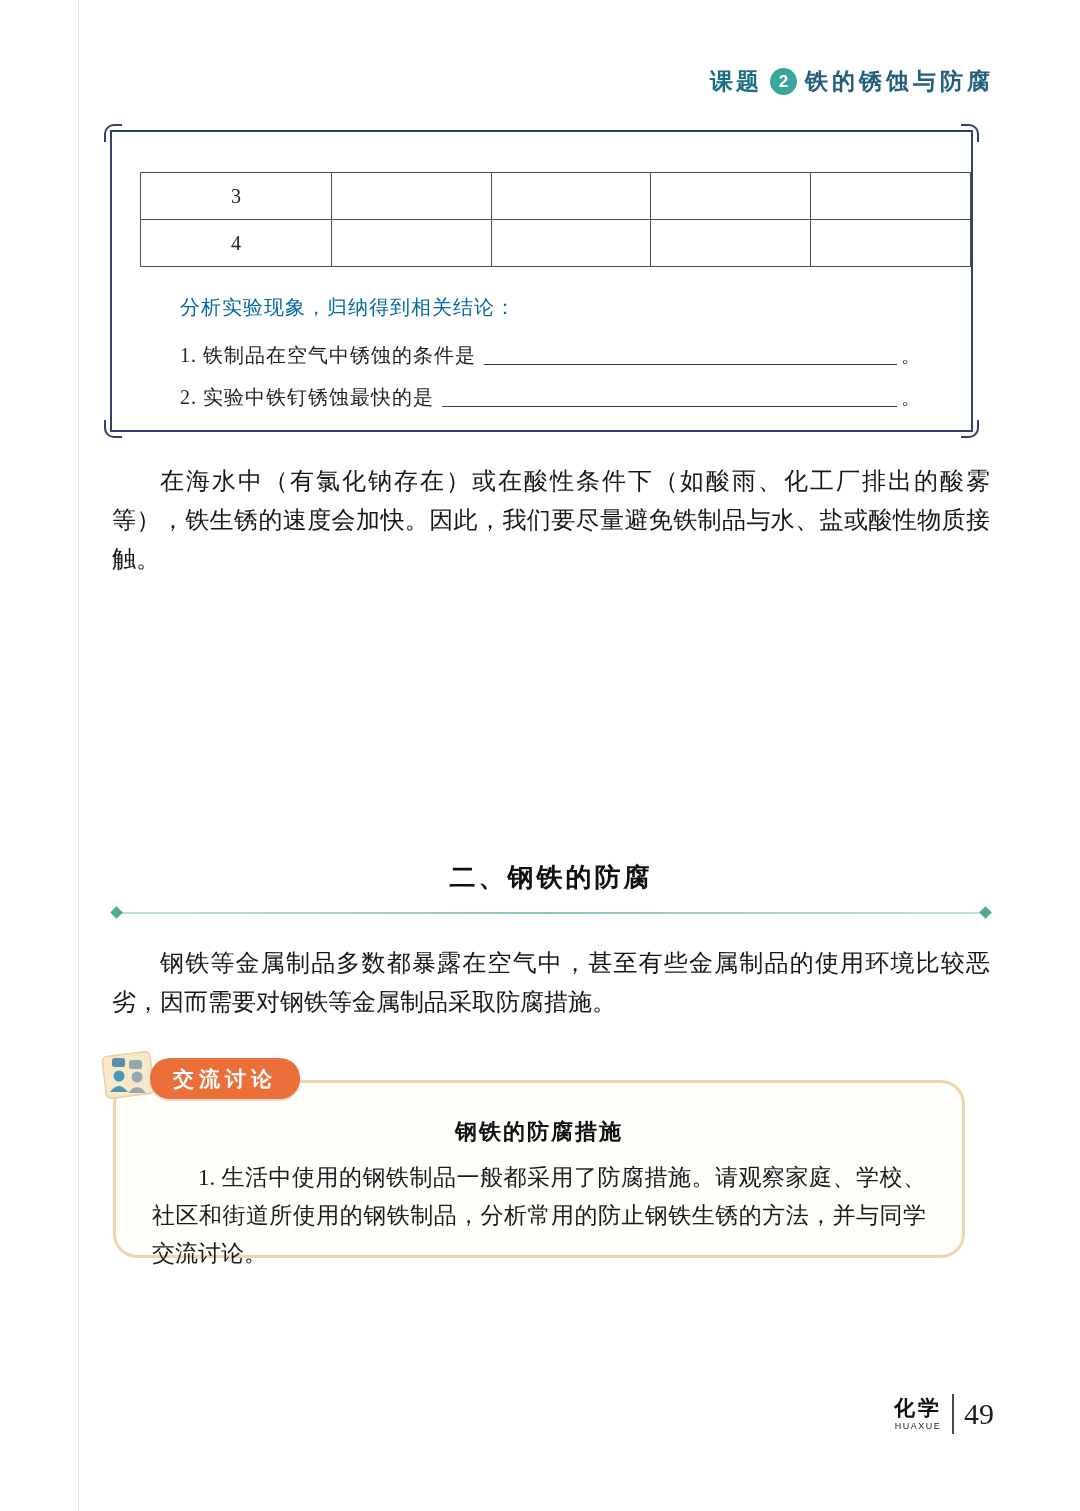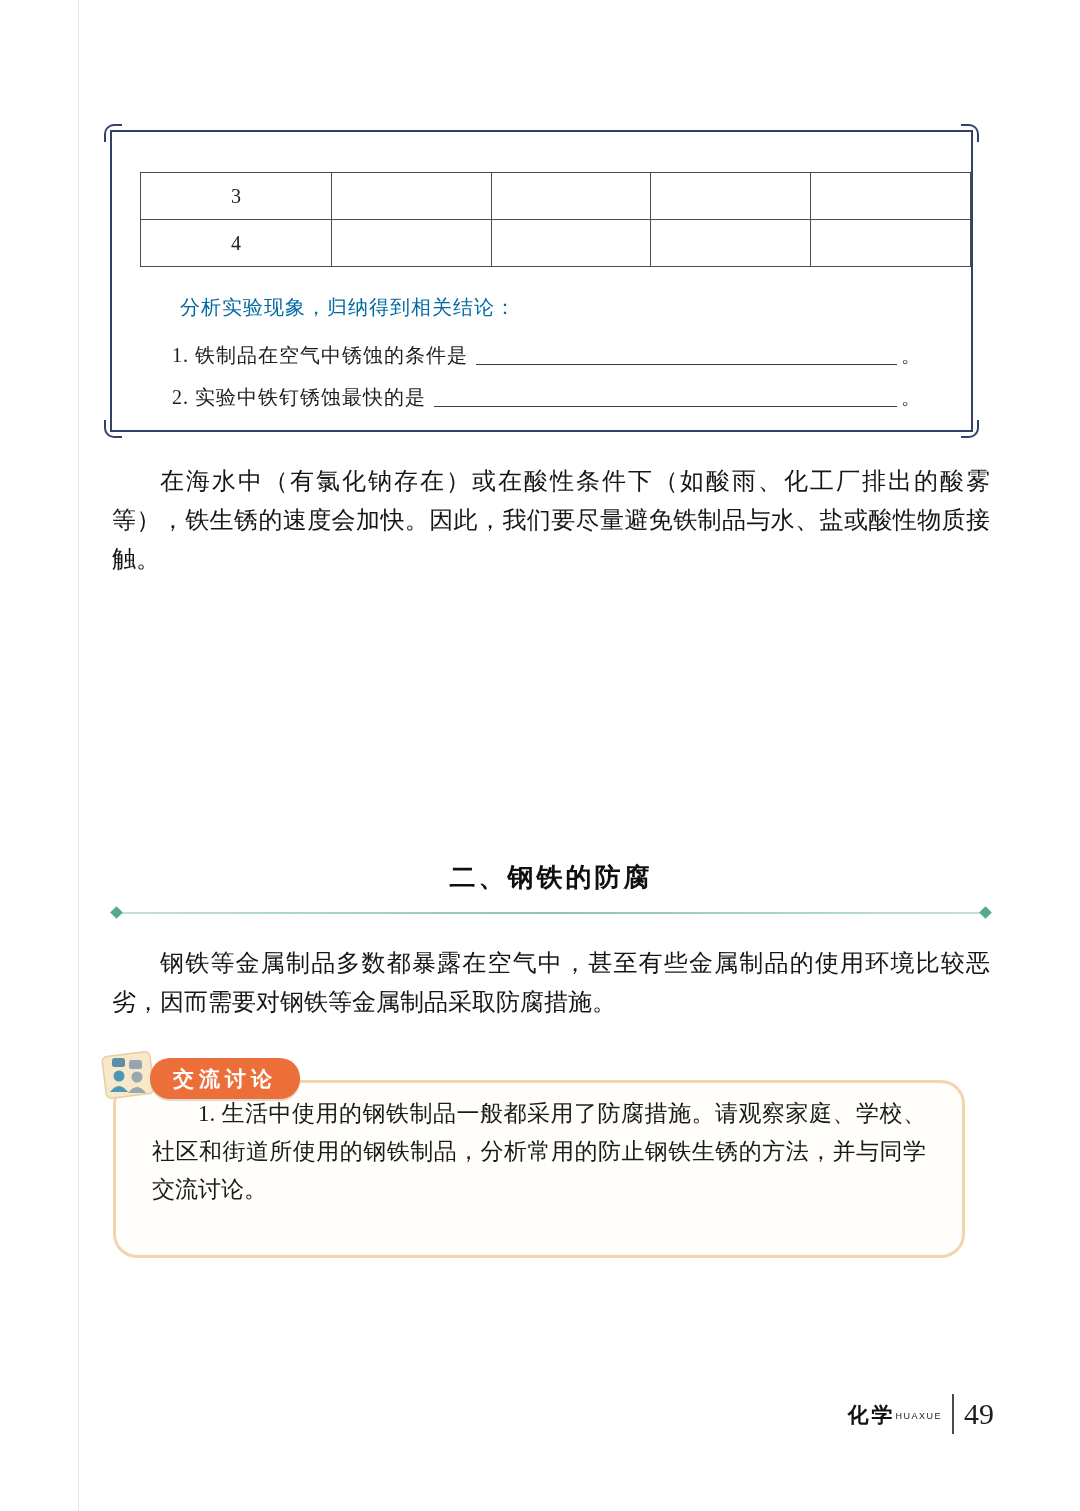--- a/index.html
+++ b/index.html
@@ -73,21 +73,21 @@
     font-size: 20px; color: #222222;
   }
 
   .concl-intro {
     position: absolute;
     left: 68px; top: 162px;
     font-size: 20px; color: #0369a1; letter-spacing: 1px;
   }
   .blank-row {
     position: absolute;
-    left: 60px; right: 50px;
+    left: 68px; right: 50px;
     display: flex; align-items: flex-end;
     font-size: 20px; color: #1e1e1e;
   }
   .blank-row.q1 { top: 210px; }
   .blank-row.q2 { top: 252px; }
   .blank-row .prefix { white-space: nowrap; letter-spacing: 1px; }
   .blank-row .line {
     flex: 1; height: 1em;
     border-bottom: 1.5px solid #3a3a3a;
     margin: 0 4px 4px 8px;
@@ -168,40 +168,45 @@
     text-align: justify; text-indent: 2em; color: #1a1a1a;
   }
 
   
   .footer {
     position: absolute;
     top: 1394px; right: 86px;
     display: flex; align-items: center; gap: 10px;
   }
   .footer .subject-block {
-    display: flex; flex-direction: row; align-items: center; line-height: 1;
+    display: flex; flex-direction: column; align-items: center; line-height: 1;
   }
   .footer .subject-cn {
     font-family: "Liberation Sans", "DejaVu Sans", sans-serif;
     font-weight: bold; font-size: 21px; letter-spacing: 3px; color: #111111;
   }
   .footer .subject-en {
     font-family: "Liberation Sans", "DejaVu Sans", sans-serif;
     font-size: 9px; letter-spacing: 1.5px; color: #222222; margin-top: 4px;
   }
   .footer .bar { width: 2px; height: 40px; background: #4a4a4a; }
   .footer .page-num { font-size: 30px; color: #1c1c1c; }
 </style>
 </head>
 <body>
 
 <div class="page">
 
   <div class="page-edge"></div>
 
+  <div class="topic-header">
+    <span class="topic-label">课题</span>
+    <span class="topic-number">2</span>
+    <span class="topic-title">铁的锈蚀与防腐</span>
+  </div>
 
   <div class="activity-box">
     <div class="corner tl"></div>
     <div class="corner tr"></div>
     <div class="corner bl"></div>
     <div class="corner br"></div>
 
     <table class="exp-table">
       <colgroup>
         <col style="width:23%">
@@ -263,20 +268,21 @@
       <rect x="12" y="10" width="13" height="9" rx="2.5" fill="#5b8fa8"></rect>
       <rect x="29" y="12" width="13" height="9" rx="2.5" fill="#93a6b0"></rect>
       <circle cx="19" cy="28" r="5.5" fill="#4d96b5"></circle>
       <path d="M10 44 q9 -12 18 0 z" fill="#4d96b5"></path>
       <circle cx="37" cy="29" r="5.5" fill="#97a8b0"></circle>
       <path d="M28 45 q9 -12 18 0 z" fill="#97a8b0"></path>
     </svg>
   </div>
   <div class="discussion-badge">交流讨论</div>
   <div class="discussion-box">
+    <div class="discussion-title">钢铁的防腐措施</div>
     <div class="discussion-para">1. 生活中使用的钢铁制品一般都采用了防腐措施。请观察家庭、学校、社区和街道所使用的钢铁制品，分析常用的防止钢铁生锈的方法，并与同学交流讨论。</div>
   </div>
 
   <div class="footer">
     <div class="subject-block">
       <span class="subject-cn">化学</span>
       <span class="subject-en">HUAXUE</span>
     </div>
     <div class="bar"></div>
     <div class="page-num">49</div>

